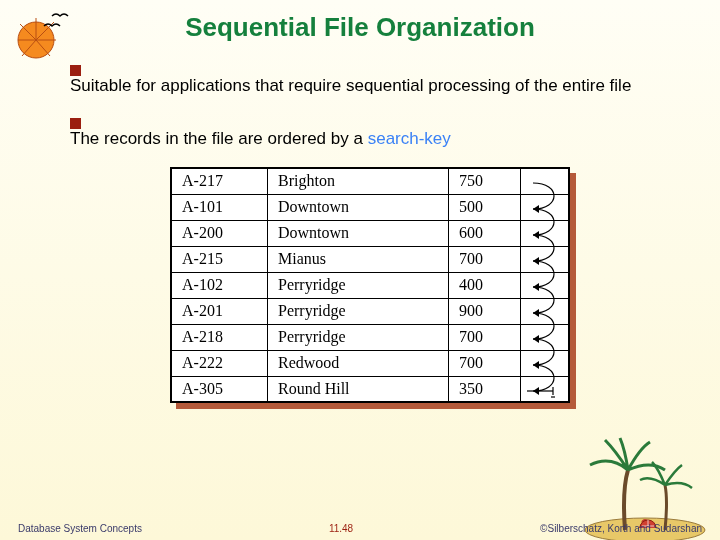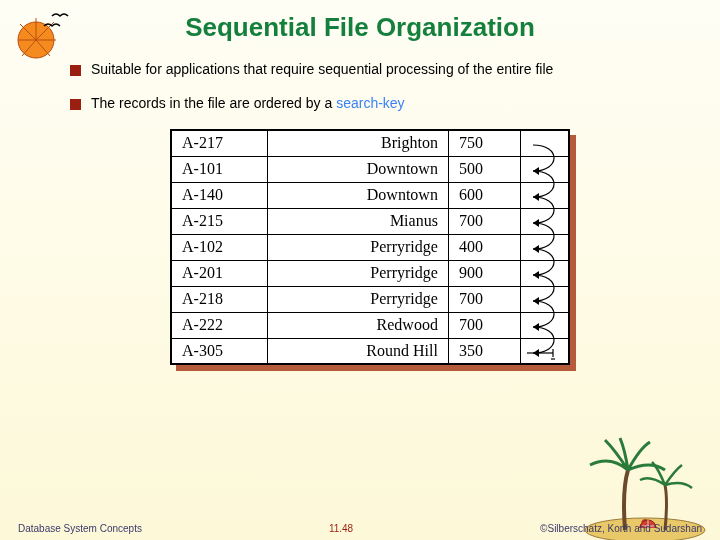--- a/index.html
+++ b/index.html
@@ -18,22 +18,23 @@
     font-weight: bold;
     padding-top: 12px;
   }
   .content {
     padding: 18px 50px 0 70px;
   }
   .bullet-item {
     display: flex;
     align-items: flex-start;
     margin-bottom: 18px;
-    font-size: 14px;
+    font-size: 17px;
     color: #000;
+    flex-direction: column;
   }
   .bullet-box {
     width: 11px;
     height: 11px;
     background: #9b1f10;
     flex-shrink: 0;
     margin-top: 4px;
     margin-right: 10px;
   }
   .keyword { color: #3b82f6; }
@@ -58,21 +59,21 @@
     border: 2px solid #000;
     font-family: Georgia, 'Times New Roman', serif;
     font-size: 16px;
   }
   .record-table td {
     border: 1px solid #000;
     padding: 3px 10px;
     height: 26px;
   }
   .col-id { width: 80px; margin-top: 33px; }
-  .col-loc { width: 150px; text-align: right; }
+  .col-loc { width: 150px; }
   .col-val { width: 60px; text-align: left; }
   .col-ptr { width: 40px; position: relative; }
   .arrow-svg {
     position: absolute;
     left: 0;
     top: 0;
     width: 60px;
     height: 30px;
     overflow: visible;
     pointer-events: none;
@@ -146,21 +147,21 @@
             <td class="col-loc">Downtown</td>
             <td class="col-val">500</td>
             <td class="col-ptr">
               <svg class="arrow-svg">
                 <path d="M12 14 C 40 14, 40 40, 12 40" stroke="#000" fill="none" stroke-width="1.2"></path>
                 <path d="M12 40 L18 36 L18 44 Z" fill="#000"></path>
               </svg>
             </td>
           </tr>
           <tr>
-            <td class="col-id">A-140</td>
+            <td class="col-id">A-200</td>
             <td class="col-loc">Downtown</td>
             <td class="col-val">600</td>
             <td class="col-ptr">
               <svg class="arrow-svg">
                 <path d="M12 14 C 40 14, 40 40, 12 40" stroke="#000" fill="none" stroke-width="1.2"></path>
                 <path d="M12 40 L18 36 L18 44 Z" fill="#000"></path>
               </svg>
             </td>
           </tr>
           <tr>

